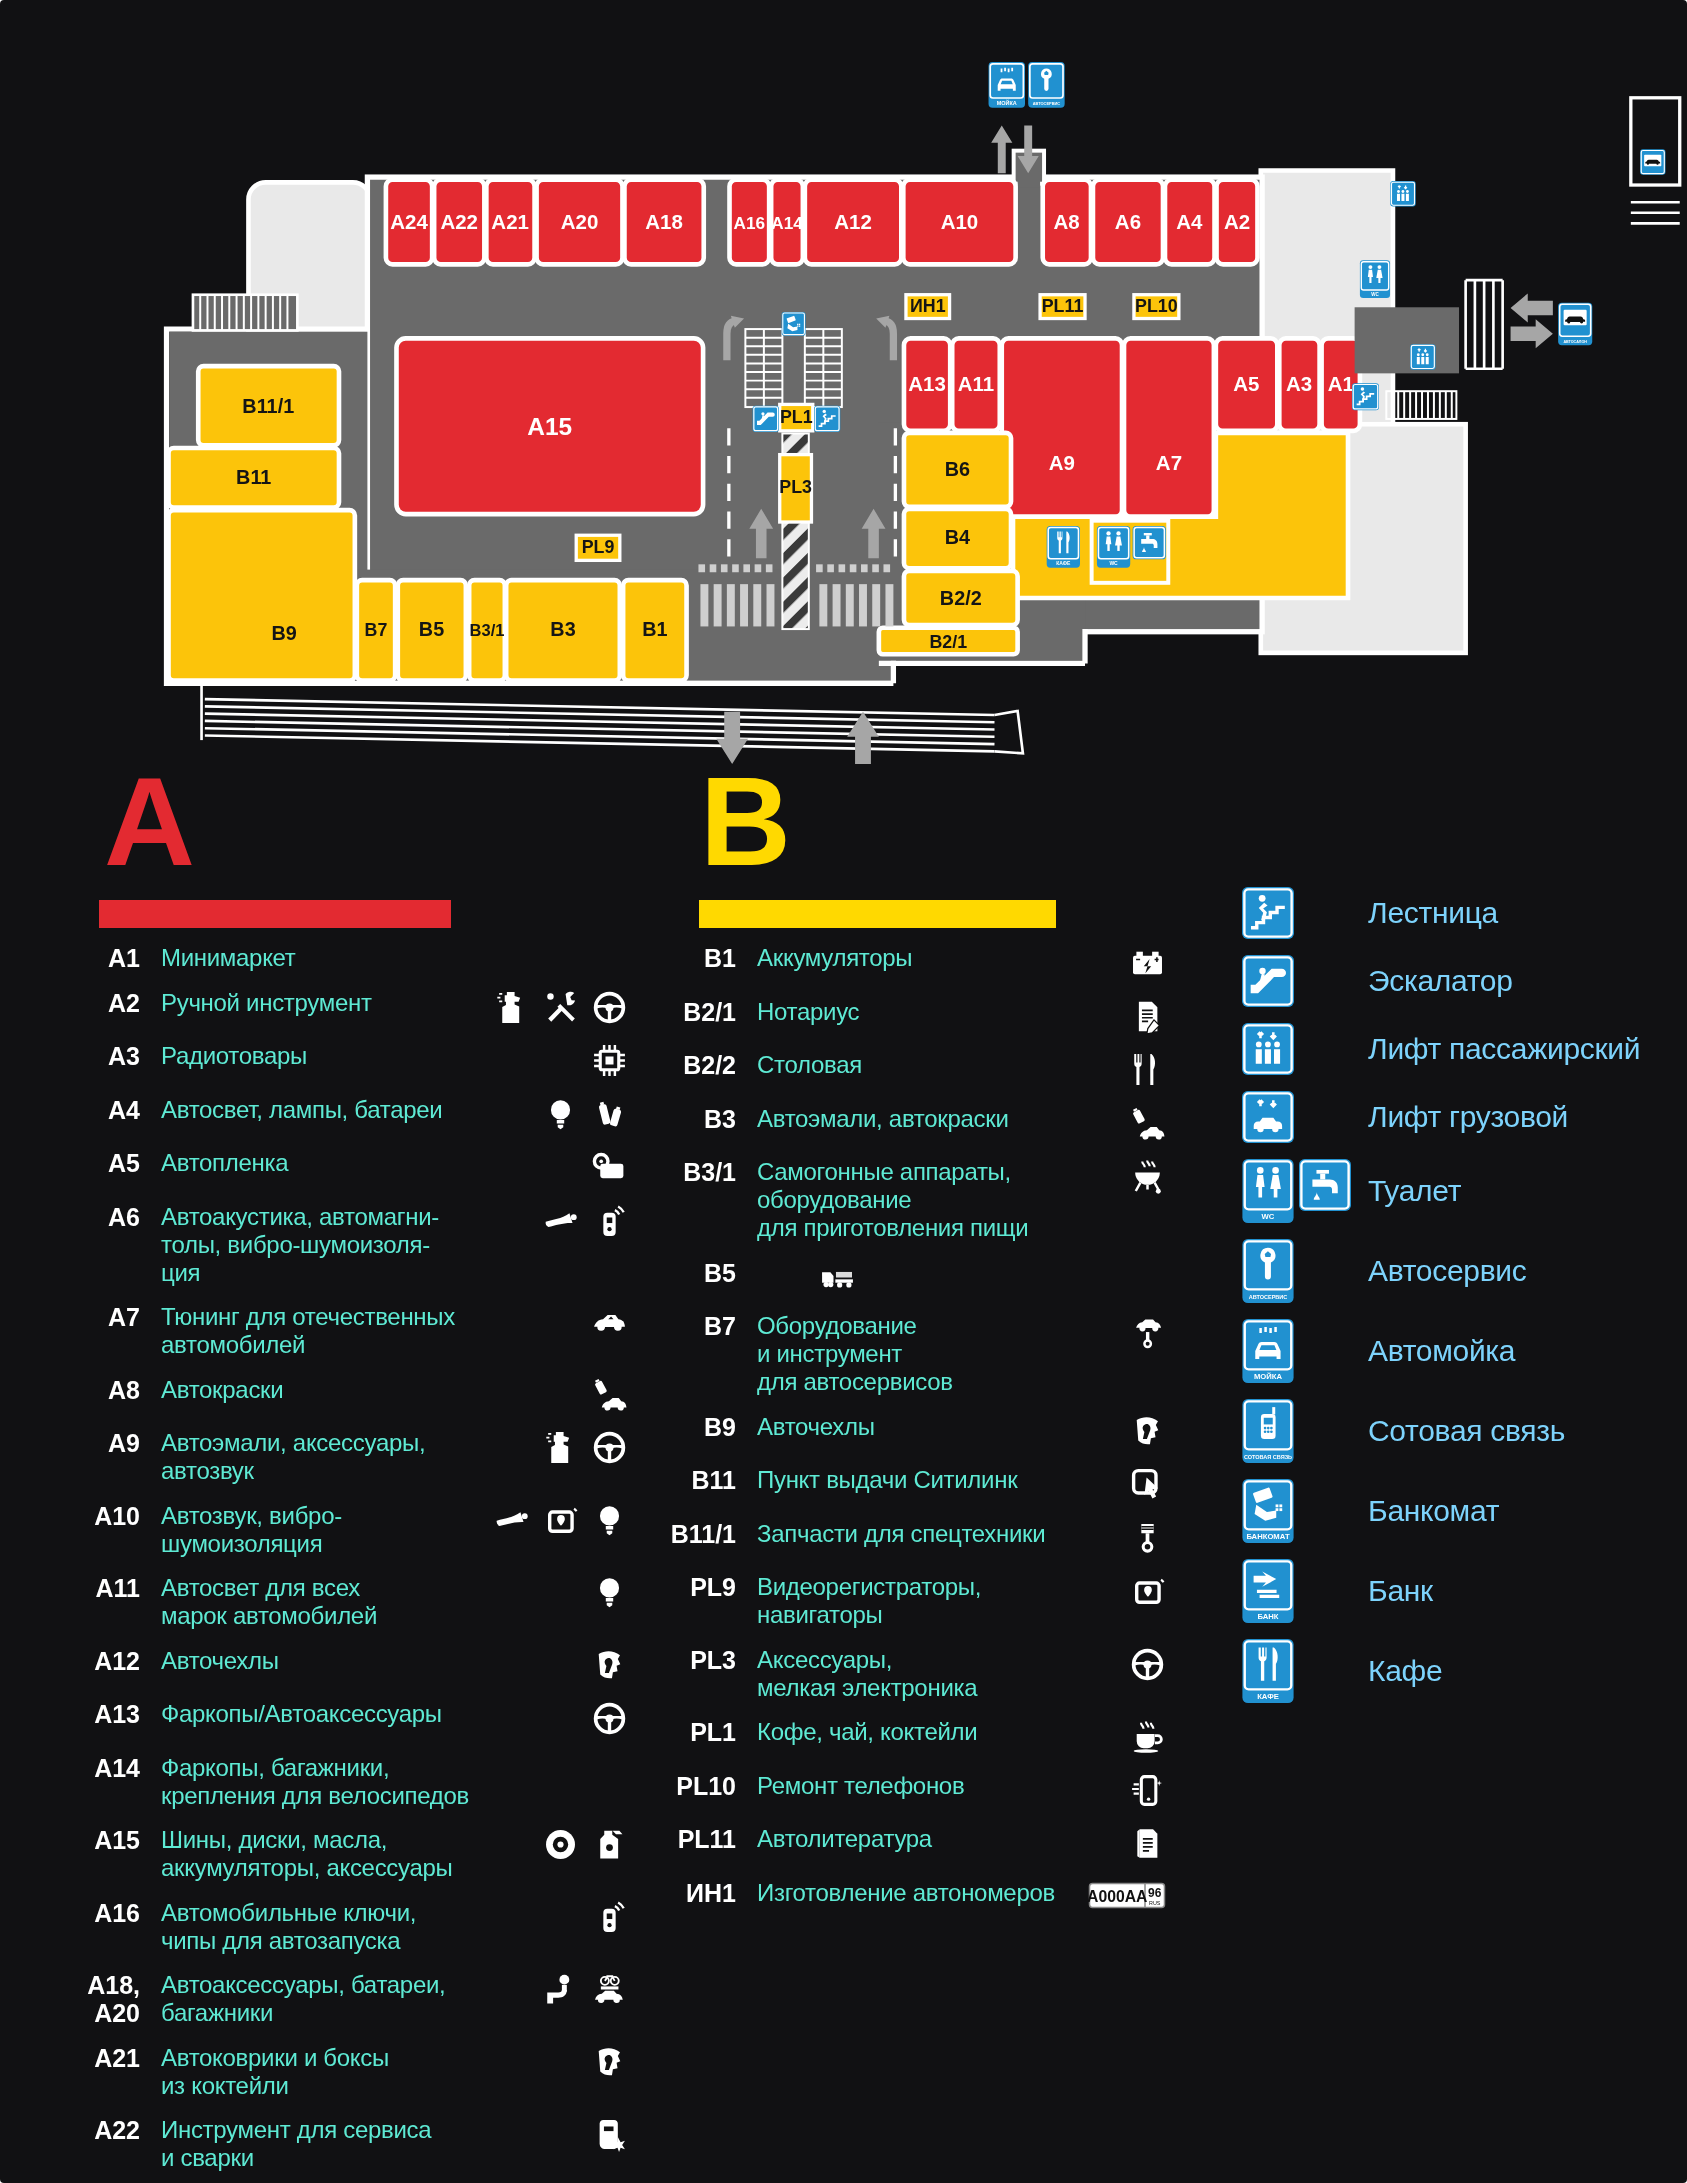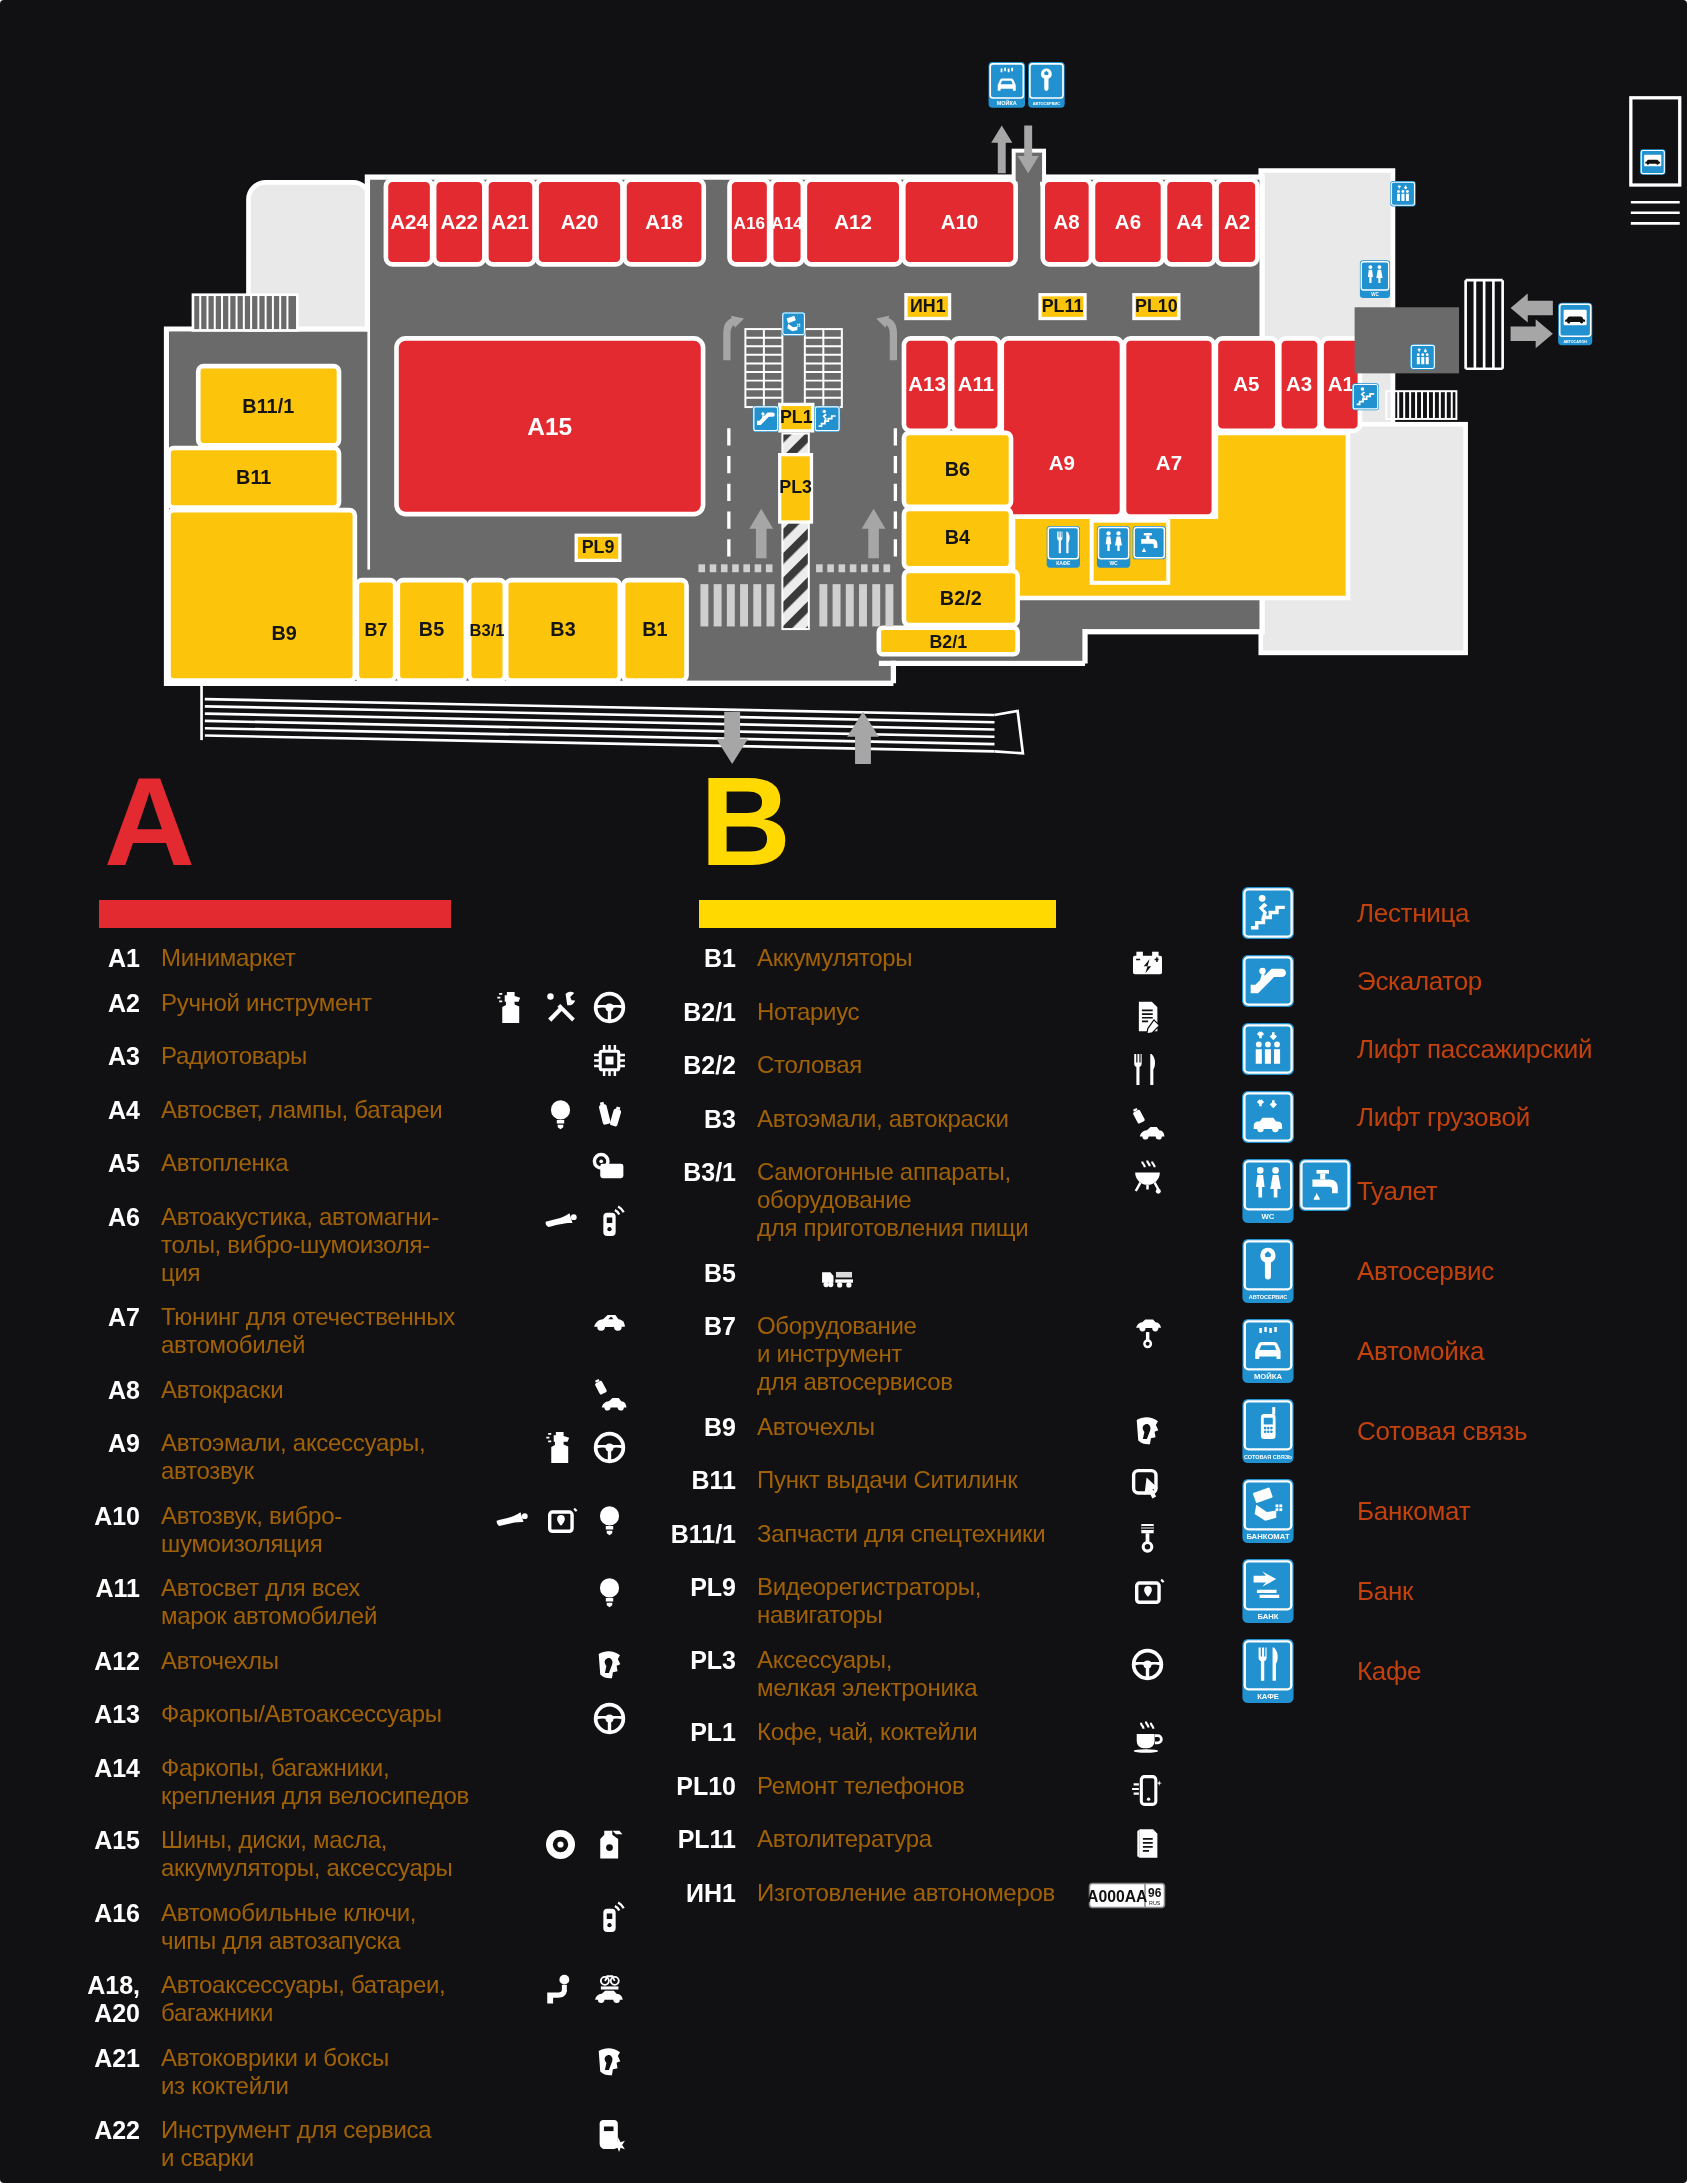--- a/index.html
+++ b/index.html
@@ -8,30 +8,30 @@
   svg text{font-family:"Liberation Sans",sans-serif;}
   .rt{fill:#fff;font-weight:bold;font-size:31px;text-anchor:middle;}
   .yt{fill:#151515;font-weight:bold;font-size:30px;text-anchor:middle;}
   .tagt{fill:#151515;font-weight:bold;font-size:27px;text-anchor:middle;}
   .big-letter{position:absolute;font-size:126px;font-weight:bold;line-height:1;}
   .bar{position:absolute;height:28px;}
   .col{position:absolute;}
   .lrow{display:flex;align-items:flex-start;margin-bottom:16.5px;}
   .lcode{flex:none;width:100px;text-align:right;padding-right:21px;font-weight:bold;font-size:25px;color:#fff;line-height:28px;}
   .colB .lcode{width:118px;}
-  .ltext{flex:1;color:#a16207;font-size:24px;line-height:28px;letter-spacing:-0.3px;}
+  .ltext{flex:1;color:#5eead4;font-size:24px;line-height:28px;letter-spacing:-0.3px;}
   .licons{flex:none;display:flex;gap:12px;justify-content:flex-end;align-items:center;min-height:28px;}
   .colA .licons{width:157px;}
   .colB .licons{width:99px;}
   .licon{width:37px;height:37px;flex:none;}
   .licon.wide{width:78px;height:33px;}
   .frow{display:flex;align-items:center;margin-bottom:16px;min-height:52px;}
   .fboxes{flex:none;display:flex;gap:5.3px;width:114px;}
   .fbox{width:52px;height:52px;flex:none;}
-  .flabel{color:#c2410c;font-size:26px;letter-spacing:-0.3px;margin-left:1px;}
+  .flabel{color:#7dd3fc;font-size:30px;letter-spacing:-0.3px;margin-left:12px;}
 </style>
 </head>
 <body>
 
 <div id="canvas">
 
 <svg id="plansvg" viewBox="0 0 2553 1250" style="position:absolute;left:0;top:0;width:1687px;height:826px;">
   <defs>
     <pattern id="hatch" width="26" height="26" patternUnits="userSpaceOnUse" patternTransform="rotate(45)">
       <rect width="26" height="26" fill="#ececec"></rect>

